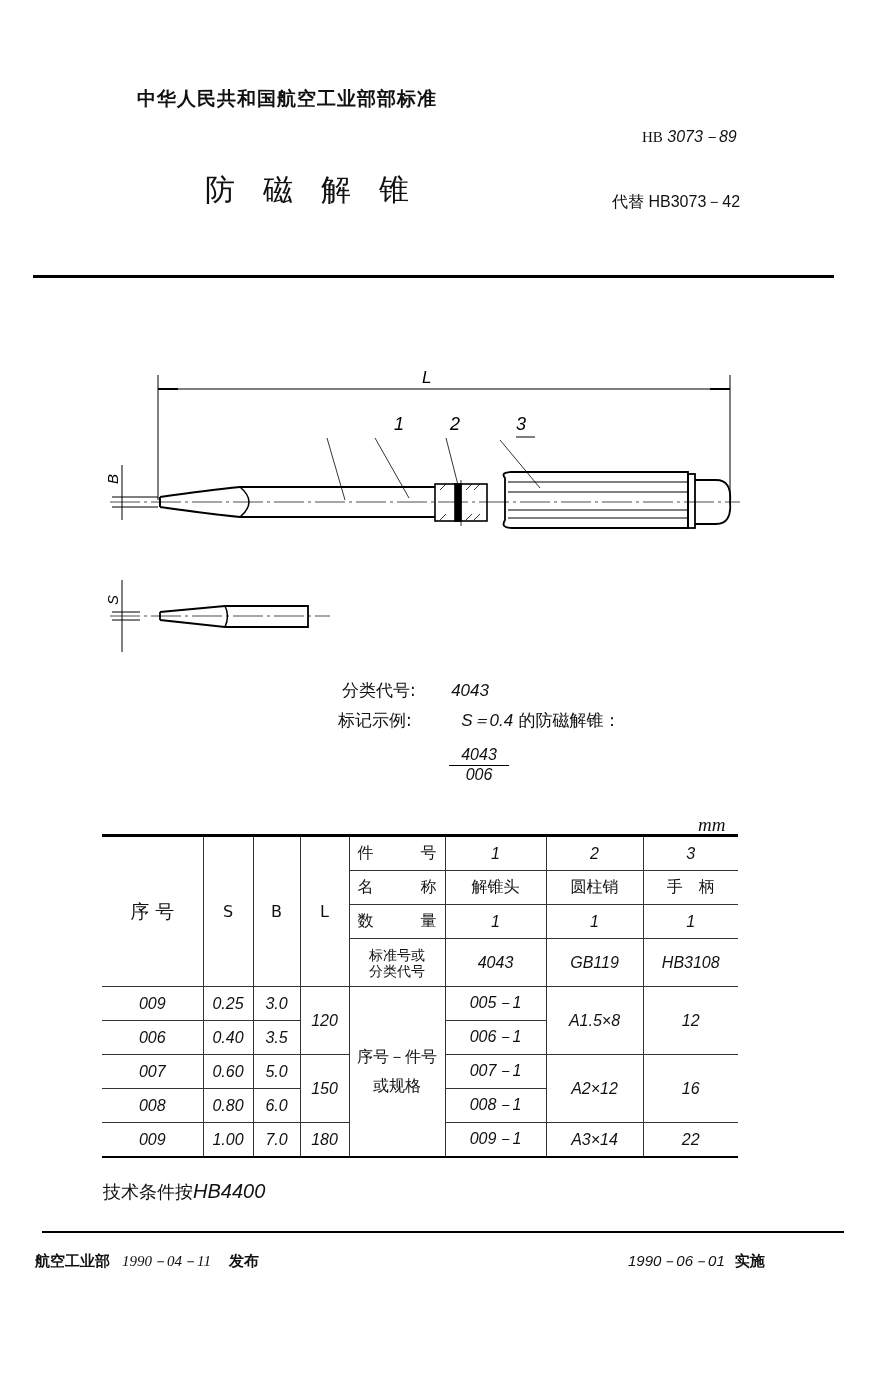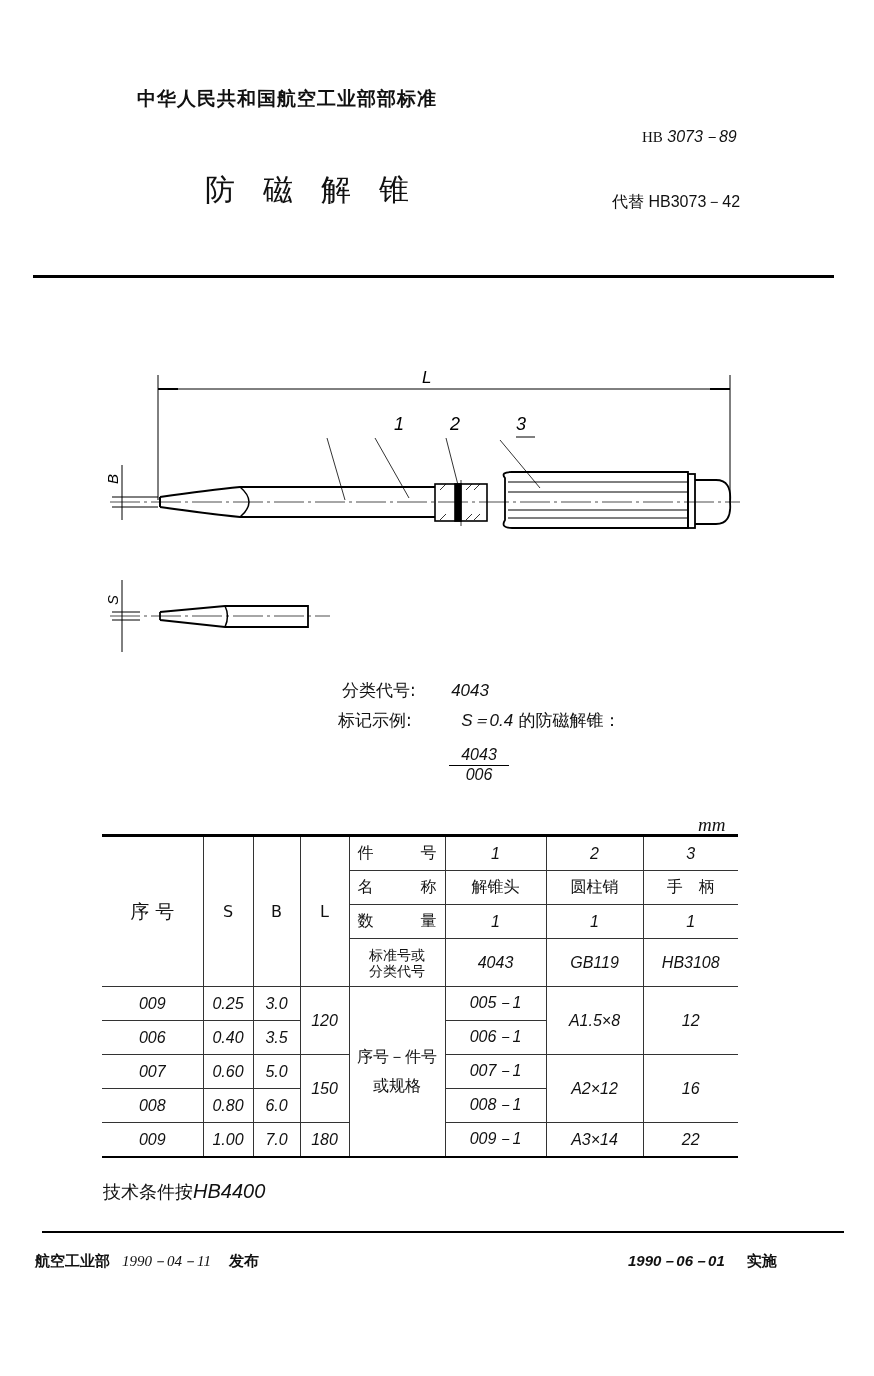--- a/index.html
+++ b/index.html
@@ -25,21 +25,21 @@
   table.spec { border-top:3px solid #000; border-bottom:2px solid #000; }
   table.spec tr td:first-child { border-left:none; }
   table.spec tr td:last-child { border-right:none; }
   .it { font-style:italic; font-family:"Liberation Sans", sans-serif; }
   .lbl-spread { display:flex; justify-content:space-between; padding:0 8px; }
   .tech { left:103px; top:1180px; font-size:18px; }
   .tech .it { font-size:20px; }
   .footer-left { left:35px; top:1252px; font-size:15px; font-weight:bold; }
   .footer-left .d { font-weight:normal; font-style:italic; font-family:Liberation Serif, serif; margin:0 18px 0 12px; }
   .footer-right { left:628px; top:1252px; font-size:15px; font-weight:bold; }
-  .footer-right .d { font-weight:bold; font-style:italic; font-family:"Liberation Sans", sans-serif; margin-right:22px; }
+  .footer-right .d { font-weight:normal; font-style:italic; font-family:"Liberation Sans", sans-serif; margin-right:10px; }
 </style>
 </head>
 <body>
 
 <div class="abs org-title">中华人民共和国航空工业部部标准</div>
 <div class="abs std-no">
   <span class="hb">HB</span>
   <span>3073－89</span>
 </div>
 <div class="abs doc-title">

